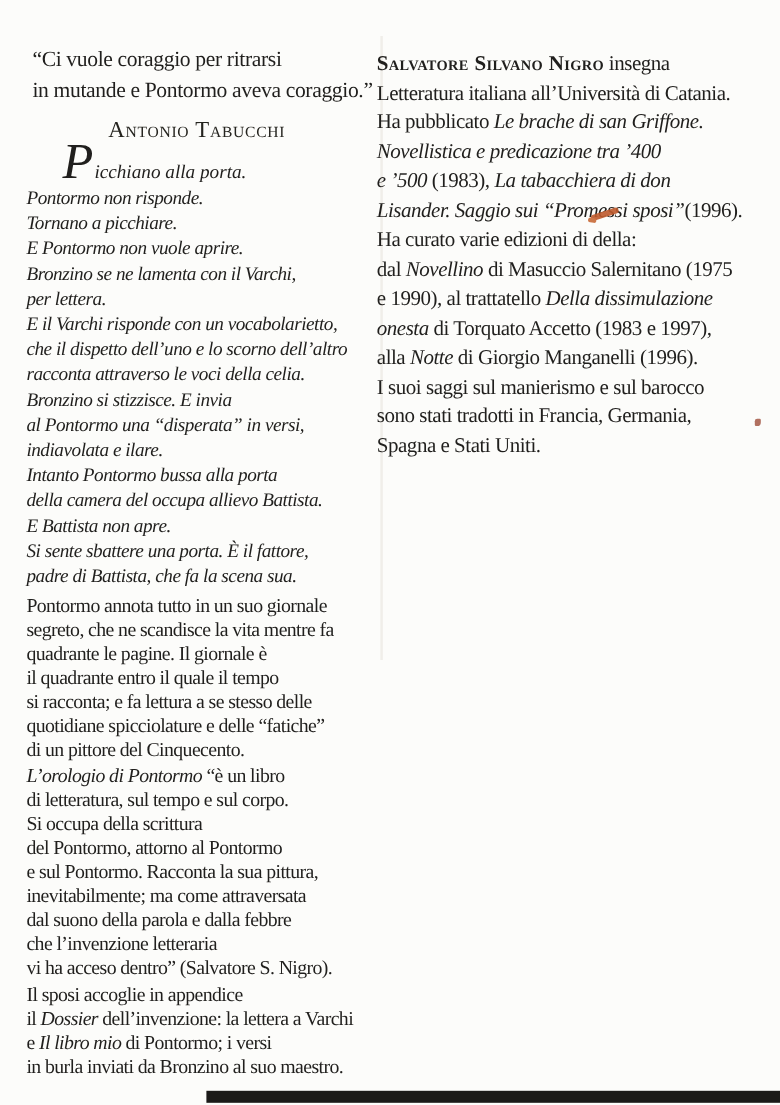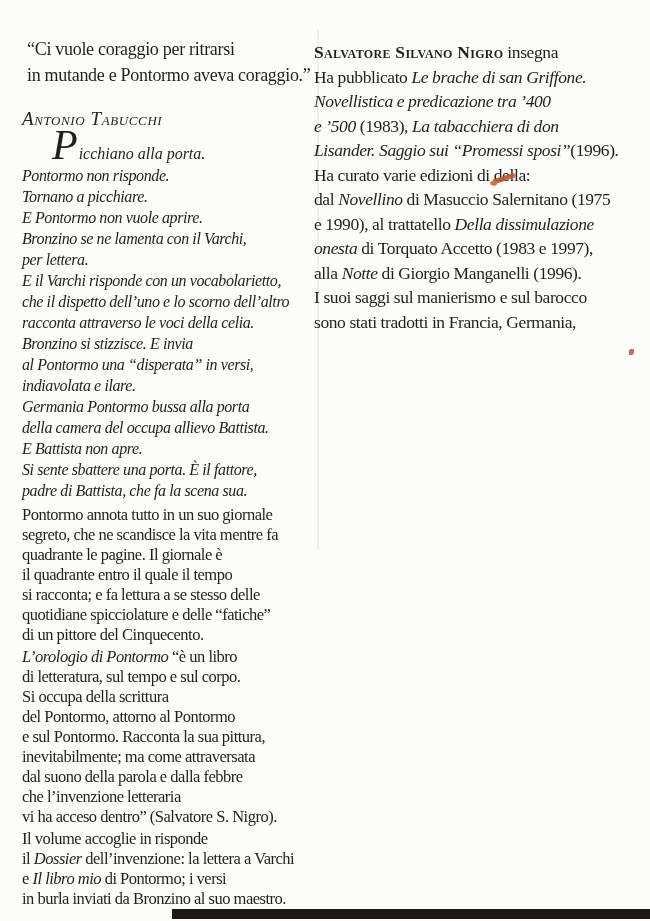--- a/index.html
+++ b/index.html
@@ -18,23 +18,22 @@
   .left-col {
     position: absolute; left: 22px; top: 36px; width: 300px;
   }
   .epigraph {
     font-size: 18px; line-height: 26px; letter-spacing: -0.3px;
     padding-left: 5px; white-space: nowrap;
   }
   .attribution {
     font-variant: small-caps;
     font-size: 19px; letter-spacing: 0.6px;
-    margin-top: 20px; text-align: left; padding-right: 16px;
+    margin-top: 10px; text-align: center; padding-right: 16px;
     color: #25241f;
-    font-style: italic;
   }
   .poem-first {
     margin-top: 5px; margin-left: 30px;
     font-style: italic; font-size: 16px; white-space: nowrap;
   }
   .dropcap {
     font-size: 42px; font-style: italic; line-height: 20px;
     letter-spacing: 0px; margin-right: 1px;
   }
   .poem {
@@ -99,21 +98,21 @@
       <div class="tl"><span>Tornano a picchiare.</span></div>
       <div class="tl"><span>E Pontormo non vuole aprire.</span></div>
       <div class="tl"><span>Bronzino se ne lamenta con il Varchi,</span></div>
       <div class="tl"><span>per lettera.</span></div>
       <div class="tl"><span>E il Varchi risponde con un vocabolarietto,</span></div>
       <div class="tl"><span>che il dispetto dell’uno e lo scorno dell’altro</span></div>
       <div class="tl"><span>racconta attraverso le voci della celia.</span></div>
       <div class="tl"><span>Bronzino si stizzisce. E invia</span></div>
       <div class="tl"><span>al Pontormo una “disperata” in versi,</span></div>
       <div class="tl"><span>indiavolata e ilare.</span></div>
-      <div class="tl"><span>Germania Pontormo bussa alla porta</span></div>
+      <div class="tl"><span>Intanto Pontormo bussa alla porta</span></div>
       <div class="tl"><span>della camera del occupa allievo Battista.</span></div>
       <div class="tl"><span>E Battista non apre.</span></div>
       <div class="tl"><span>Si sente sbattere una porta. È il fattore,</span></div>
       <div class="tl"><span>padre di Battista, che fa la scena sua.</span></div>
     </div>
 
   <div class="para para1">
       <div class="tl"><span>Pontormo annota tutto in un suo giornale</span></div>
       <div class="tl"><span>segreto, che ne scandisce la vita mentre fa</span></div>
       <div class="tl"><span>quadrante le pagine. Il giornale è</span></div>
@@ -129,38 +128,40 @@
       <div class="tl"><span>Si occupa della scrittura</span></div>
       <div class="tl"><span>del Pontormo, attorno al Pontormo</span></div>
       <div class="tl"><span>e sul Pontormo. Racconta la sua pittura,</span></div>
       <div class="tl"><span>inevitabilmente; ma come attraversata</span></div>
       <div class="tl"><span>dal suono della parola e dalla febbre</span></div>
       <div class="tl"><span>che l’invenzione letteraria</span></div>
       <div class="tl"><span>vi ha acceso dentro” (Salvatore S. Nigro).</span></div>
     </div>
 
   <div class="para para3">
-      <div class="tl"><span>Il volume accoglie in risponde</span></div>
+      <div class="tl"><span>Il sposi accoglie in appendice</span></div>
       <div class="tl"><span>il </span><span class="seg-i">Dossier</span><span> dell’invenzione: la lettera a Varchi</span></div>
       <div class="tl"><span>e </span><span class="seg-i">Il libro mio</span><span> di Pontormo; i versi</span></div>
       <div class="tl"><span>in burla inviati da Bronzino al suo maestro.</span></div>
     </div>
 
 </div>
 
 <div class="right-col">
     <div class="tl"><span class="seg-bsc">Salvatore Silvano Nigro</span><span> insegna</span></div>
+    <div class="tl"><span>Letteratura italiana all’Università di Catania.</span></div>
     <div class="tl"><span>Ha pubblicato </span><span class="seg-i">Le brache di san Griffone.</span></div>
     <div class="tl"><span class="seg-i">Novellistica e predicazione tra ’400</span></div>
     <div class="tl"><span class="seg-i">e ’500</span><span> (1983), </span><span class="seg-i">La tabacchiera di don</span></div>
     <div class="tl"><span class="seg-i">Lisander. Saggio sui “Promessi sposi”</span><span>(1996).</span></div>
     <div class="tl"><span>Ha curato varie edizioni di della:</span></div>
     <div class="tl"><span>dal </span><span class="seg-i">Novellino</span><span> di Masuccio Salernitano (1975</span></div>
     <div class="tl"><span>e 1990), al trattatello </span><span class="seg-i">Della dissimulazione</span></div>
     <div class="tl"><span class="seg-i">onesta</span><span> di Torquato Accetto (1983 e 1997),</span></div>
     <div class="tl"><span>alla </span><span class="seg-i">Notte</span><span>  di Giorgio Manganelli (1996).</span></div>
     <div class="tl"><span>I suoi saggi sul manierismo e sul barocco</span></div>
     <div class="tl"><span>sono stati tradotti in Francia, Germania,</span></div>
+    <div class="tl"><span>Spagna e Stati Uniti.</span></div>
   </div>
 
 <div class="pen-mark"></div>
 <div class="red-speck"></div>
 <div class="bottom-bar"></div>
 
 </body></html>

